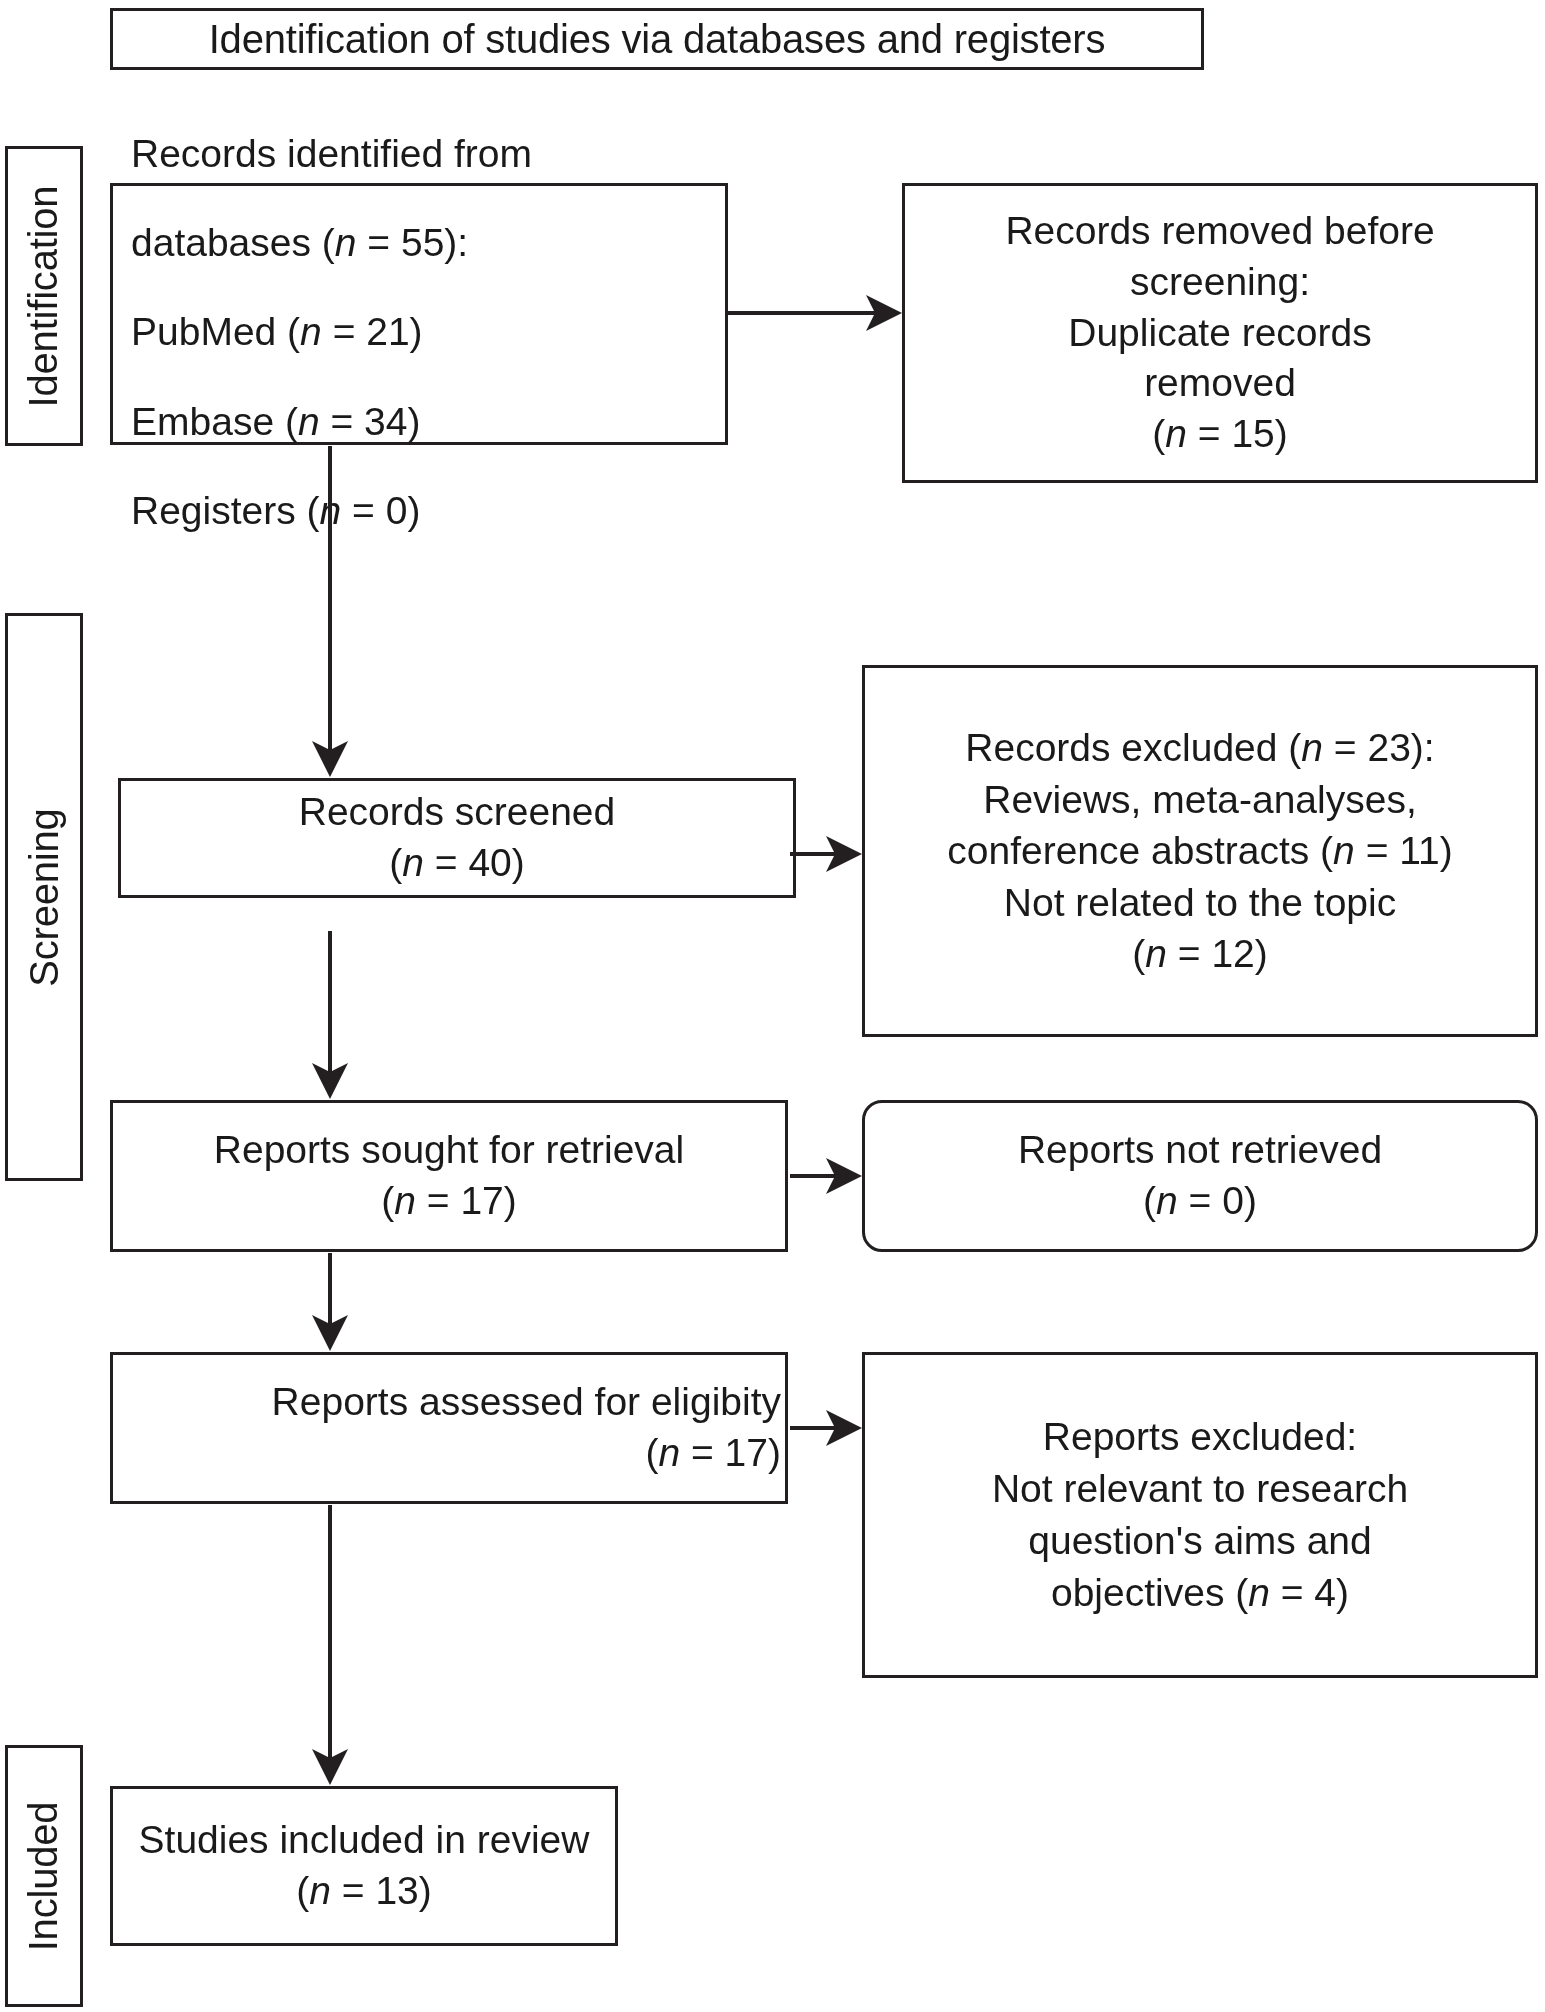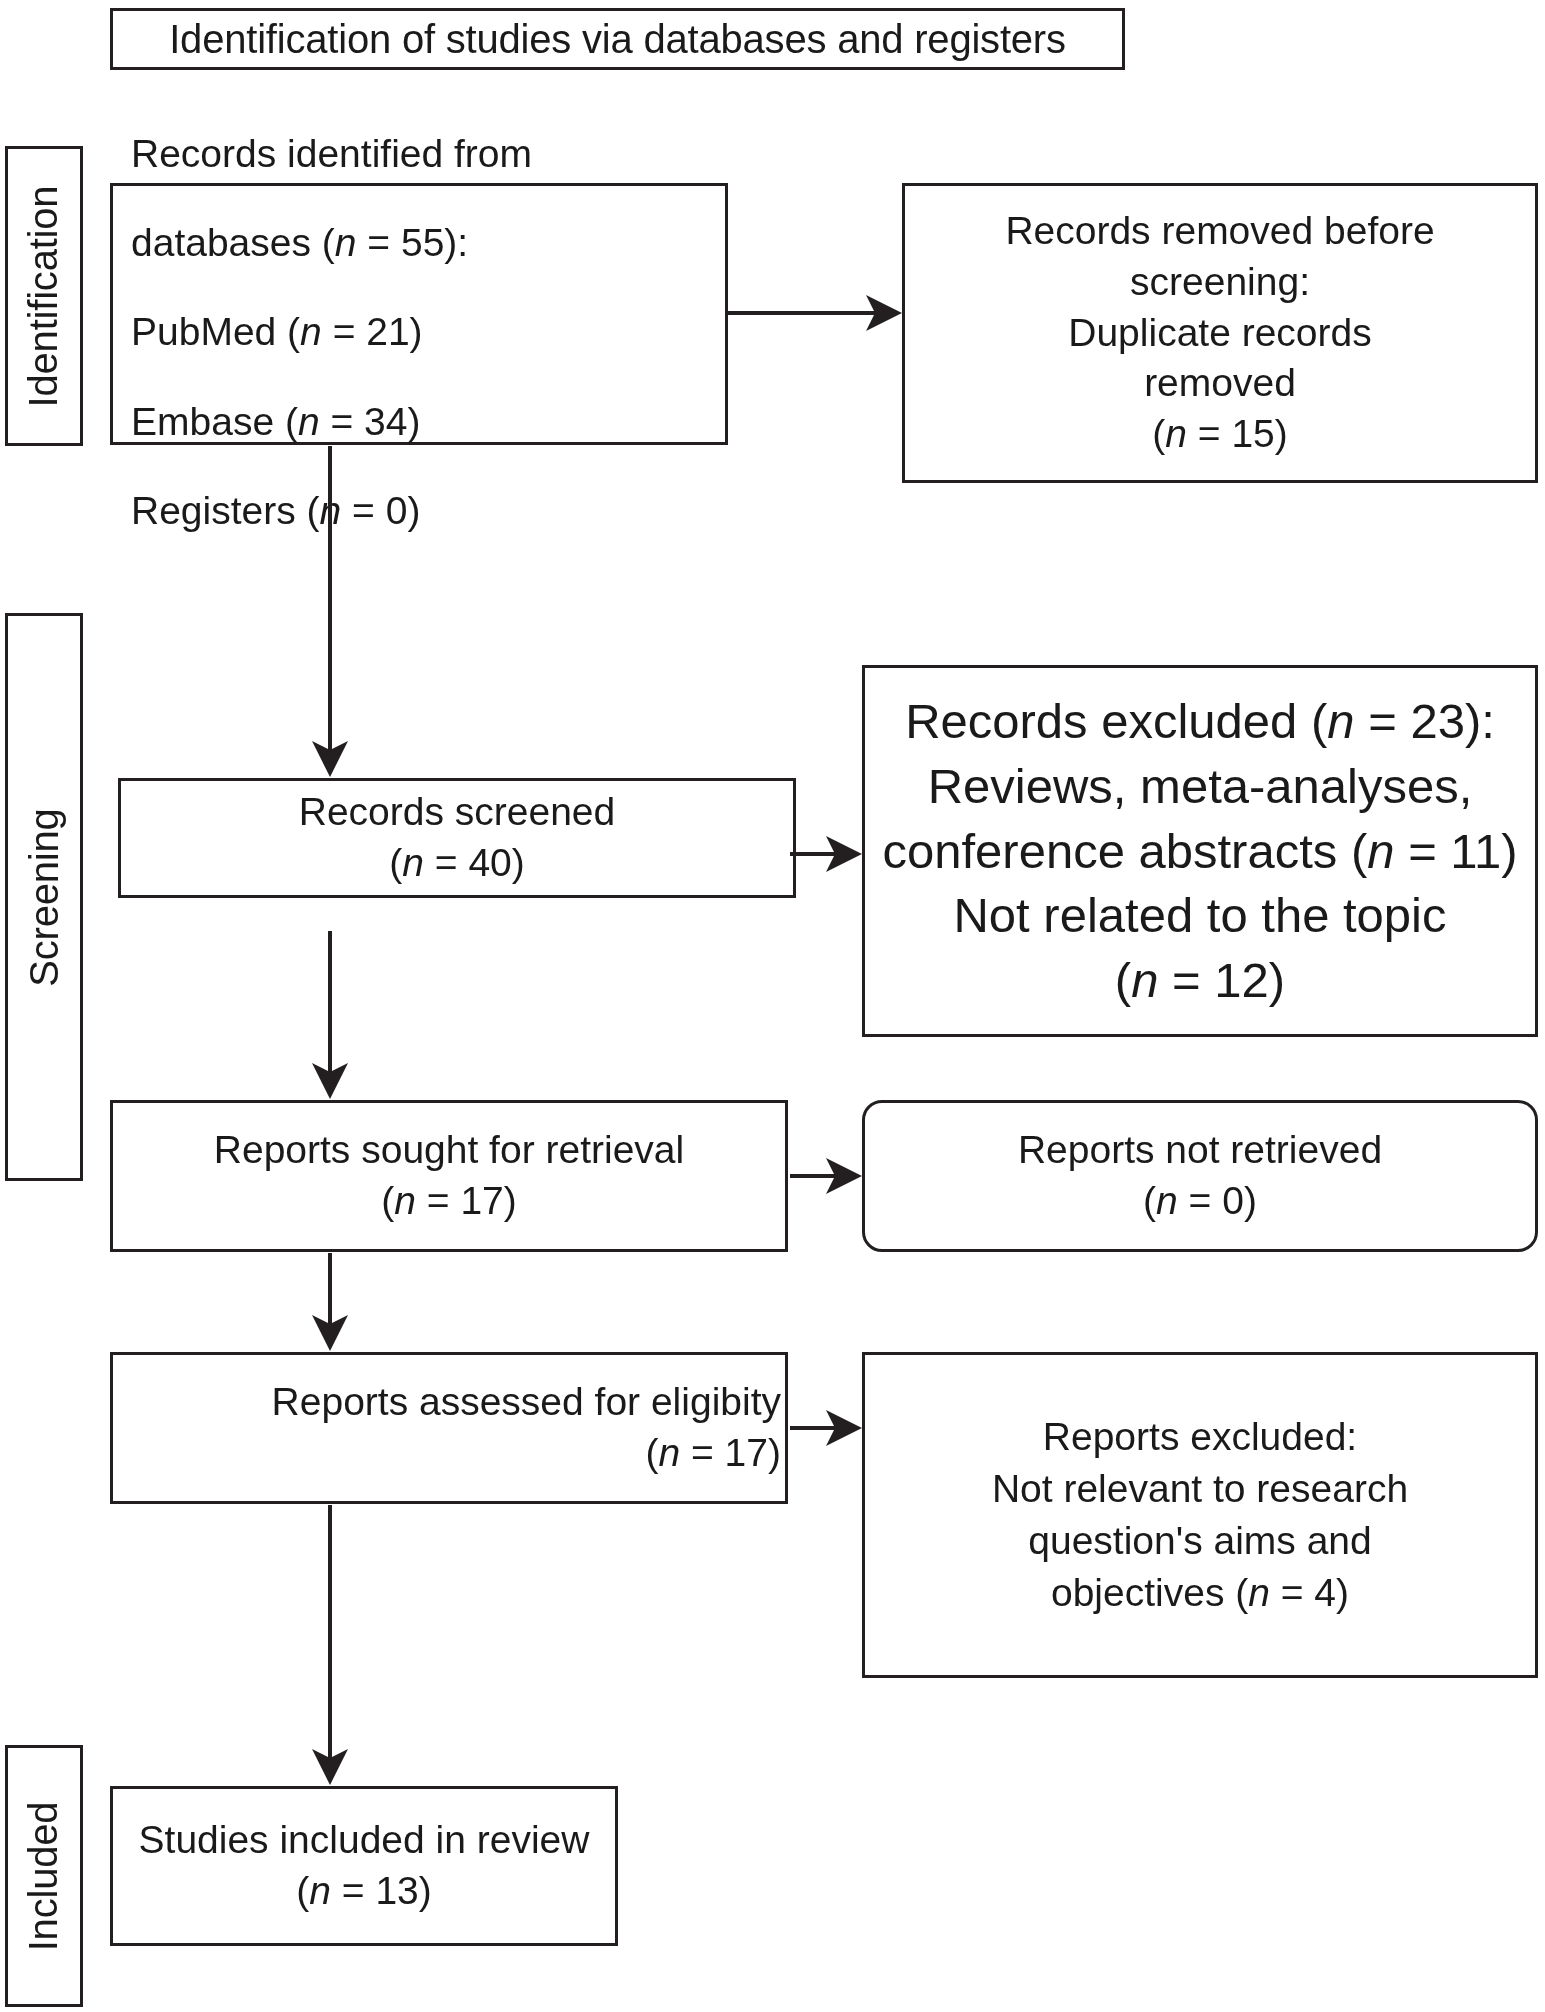--- a/index.html
+++ b/index.html
@@ -34,21 +34,21 @@
     white-space: nowrap;
   }
 
   .center .line { text-align: center; }
   .left .line   { text-align: left; }
 
   
   #title-box {
     left: 110px;
     top: 8px;
-    width: 1015px;
+    width: 1094px;
     height: 62px;
     justify-content: center;
     align-items: center;
   }
   #title-box .line {
     font-size: 40px;
     letter-spacing: -0.2px;
   }
 
   
@@ -95,21 +95,21 @@
   #box-records-screened {
     left: 118px; top: 778px; width: 678px; height: 120px;
     padding: 15px 10px;
   }
   #box-records-screened .line { font-size: 39px; line-height: 1.30; }
 
   #box-excluded {
     left: 862px; top: 665px; width: 676px; height: 372px;
     padding: 8px 6px;
   }
-  #box-excluded .line { font-size: 49px; line-height: 1.32; }
+  #box-excluded .line { font-size: 39px; line-height: 1.32; }
 
   #box-sought {
     left: 110px; top: 1100px; width: 678px; height: 152px;
     padding: 6px 8px;
   }
   #box-sought .line { font-size: 39px; line-height: 1.30; }
 
   #box-not-retrieved {
     left: 862px; top: 1100px; width: 676px; height: 152px;
     padding: 6px 10px;

